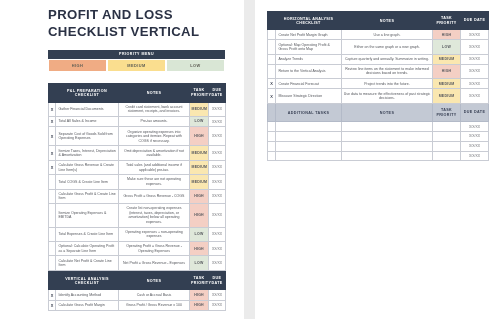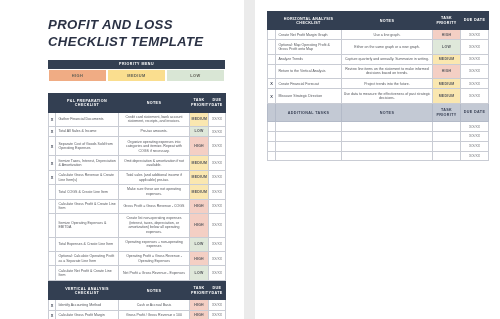--- a/index.html
+++ b/index.html
@@ -10,28 +10,27 @@
     font-family:"Liberation Sans", sans-serif;
     overflow:hidden;
   }
   .spread { display:flex; width:500px; height:319px; gap:11px; }
   .page { background:#ffffff; height:319px; overflow:hidden; position:relative; }
   .page-left  { width:244px; }
   .page-right { width:245px; }
 
   
   .title {
-    margin:17px 0 0 48px;
+    margin:7px 0 0 48px;
     font-size:13.2px;
     font-weight:bold;
     letter-spacing:0.35px;
     color:#2b3245;
     line-height:1.28;
     width:185px;
-    font-style:italic;
   }
 
   
   .pm { margin:9px 0 0 48px; width:177px; }
   .pm-head {
     background:#333f52; color:#fff;
     font-size:3.6px; font-weight:bold; letter-spacing:0.5px;
     text-align:center; padding:2.6px 0; text-transform:uppercase;
   }
   .pm-row { display:flex; }
@@ -79,21 +78,21 @@
 </style>
 </head>
 <body>
 
 <div class="spread">
 
   <div class="page page-left">
 
     <div class="title">
       <div>PROFIT AND LOSS</div>
-      <div>CHECKLIST TEMPLATE</div>
+      <div>CHECKLIST VERTICAL</div>
     </div>
 
     <div class="pm">
       <div class="pm-head">PRIORITY MENU</div>
       <div class="pm-row">
         <div class="pm-cell" style="background:#f0ac84">HIGH</div>
         <div class="pm-cell" style="background:#fade8f">MEDIUM</div>
         <div class="pm-cell" style="background:#d9e6d5">LOW</div>
       </div>
     </div>

